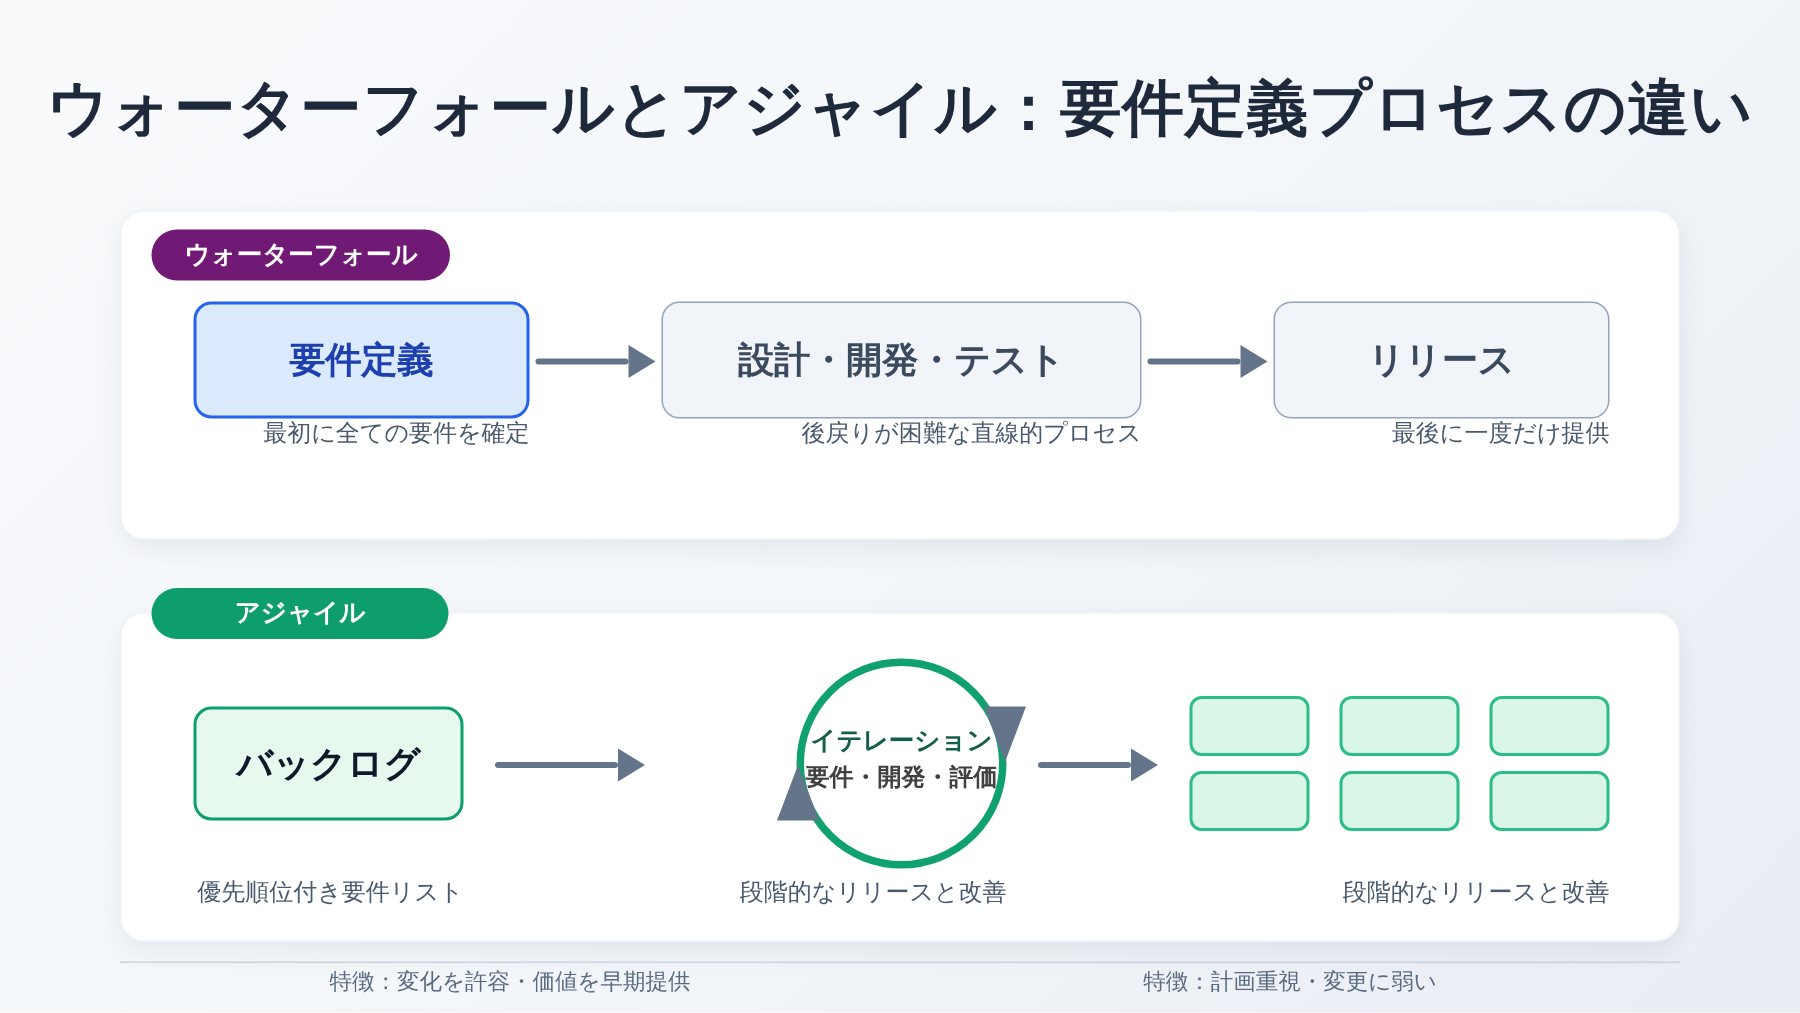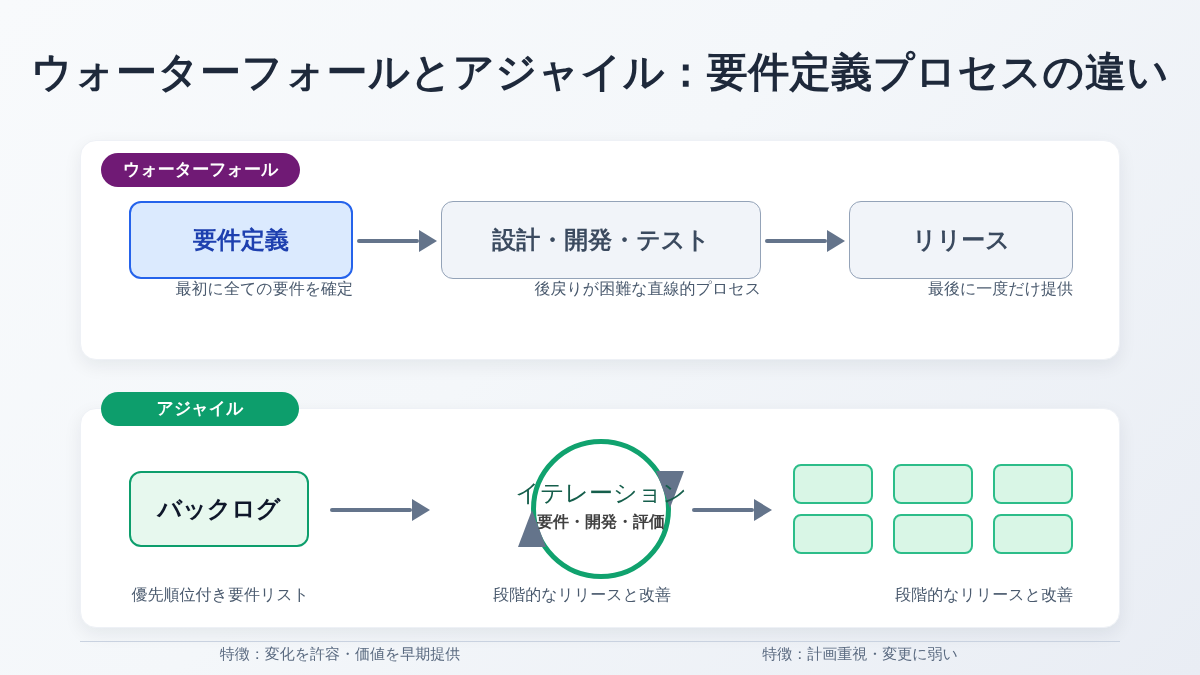--- a/index.html
+++ b/index.html
@@ -94,21 +94,21 @@
   }
   .tri-up{
     left:-13px;bottom:32px;
     border-left:14px solid transparent;border-right:14px solid transparent;
     border-bottom:37px solid #64748b;
   }
   .cycle-labels{
     position:absolute;inset:0;display:flex;flex-direction:column;
     align-items:center;justify-content:center;gap:3px;padding-bottom:8px;box-sizing:border-box;
   }
-  .iter-label{font-size:24px;font-weight:400;color:#155e4b;white-space:nowrap;}
+  .iter-label{font-size:17px;font-weight:700;color:#155e4b;white-space:nowrap;}
   .iter-sub{font-size:16px;font-weight:700;color:#404040;white-space:nowrap;}
 
   .release-grid{
     display:grid;grid-template-columns:repeat(3,80px);gap:10px 20px;justify-content:center;
   }
   .release-box{
     width:80px;height:40px;box-sizing:border-box;
     background:#d9f6e6;border:2px solid #2cbd89;border-radius:8px;
   }
 

